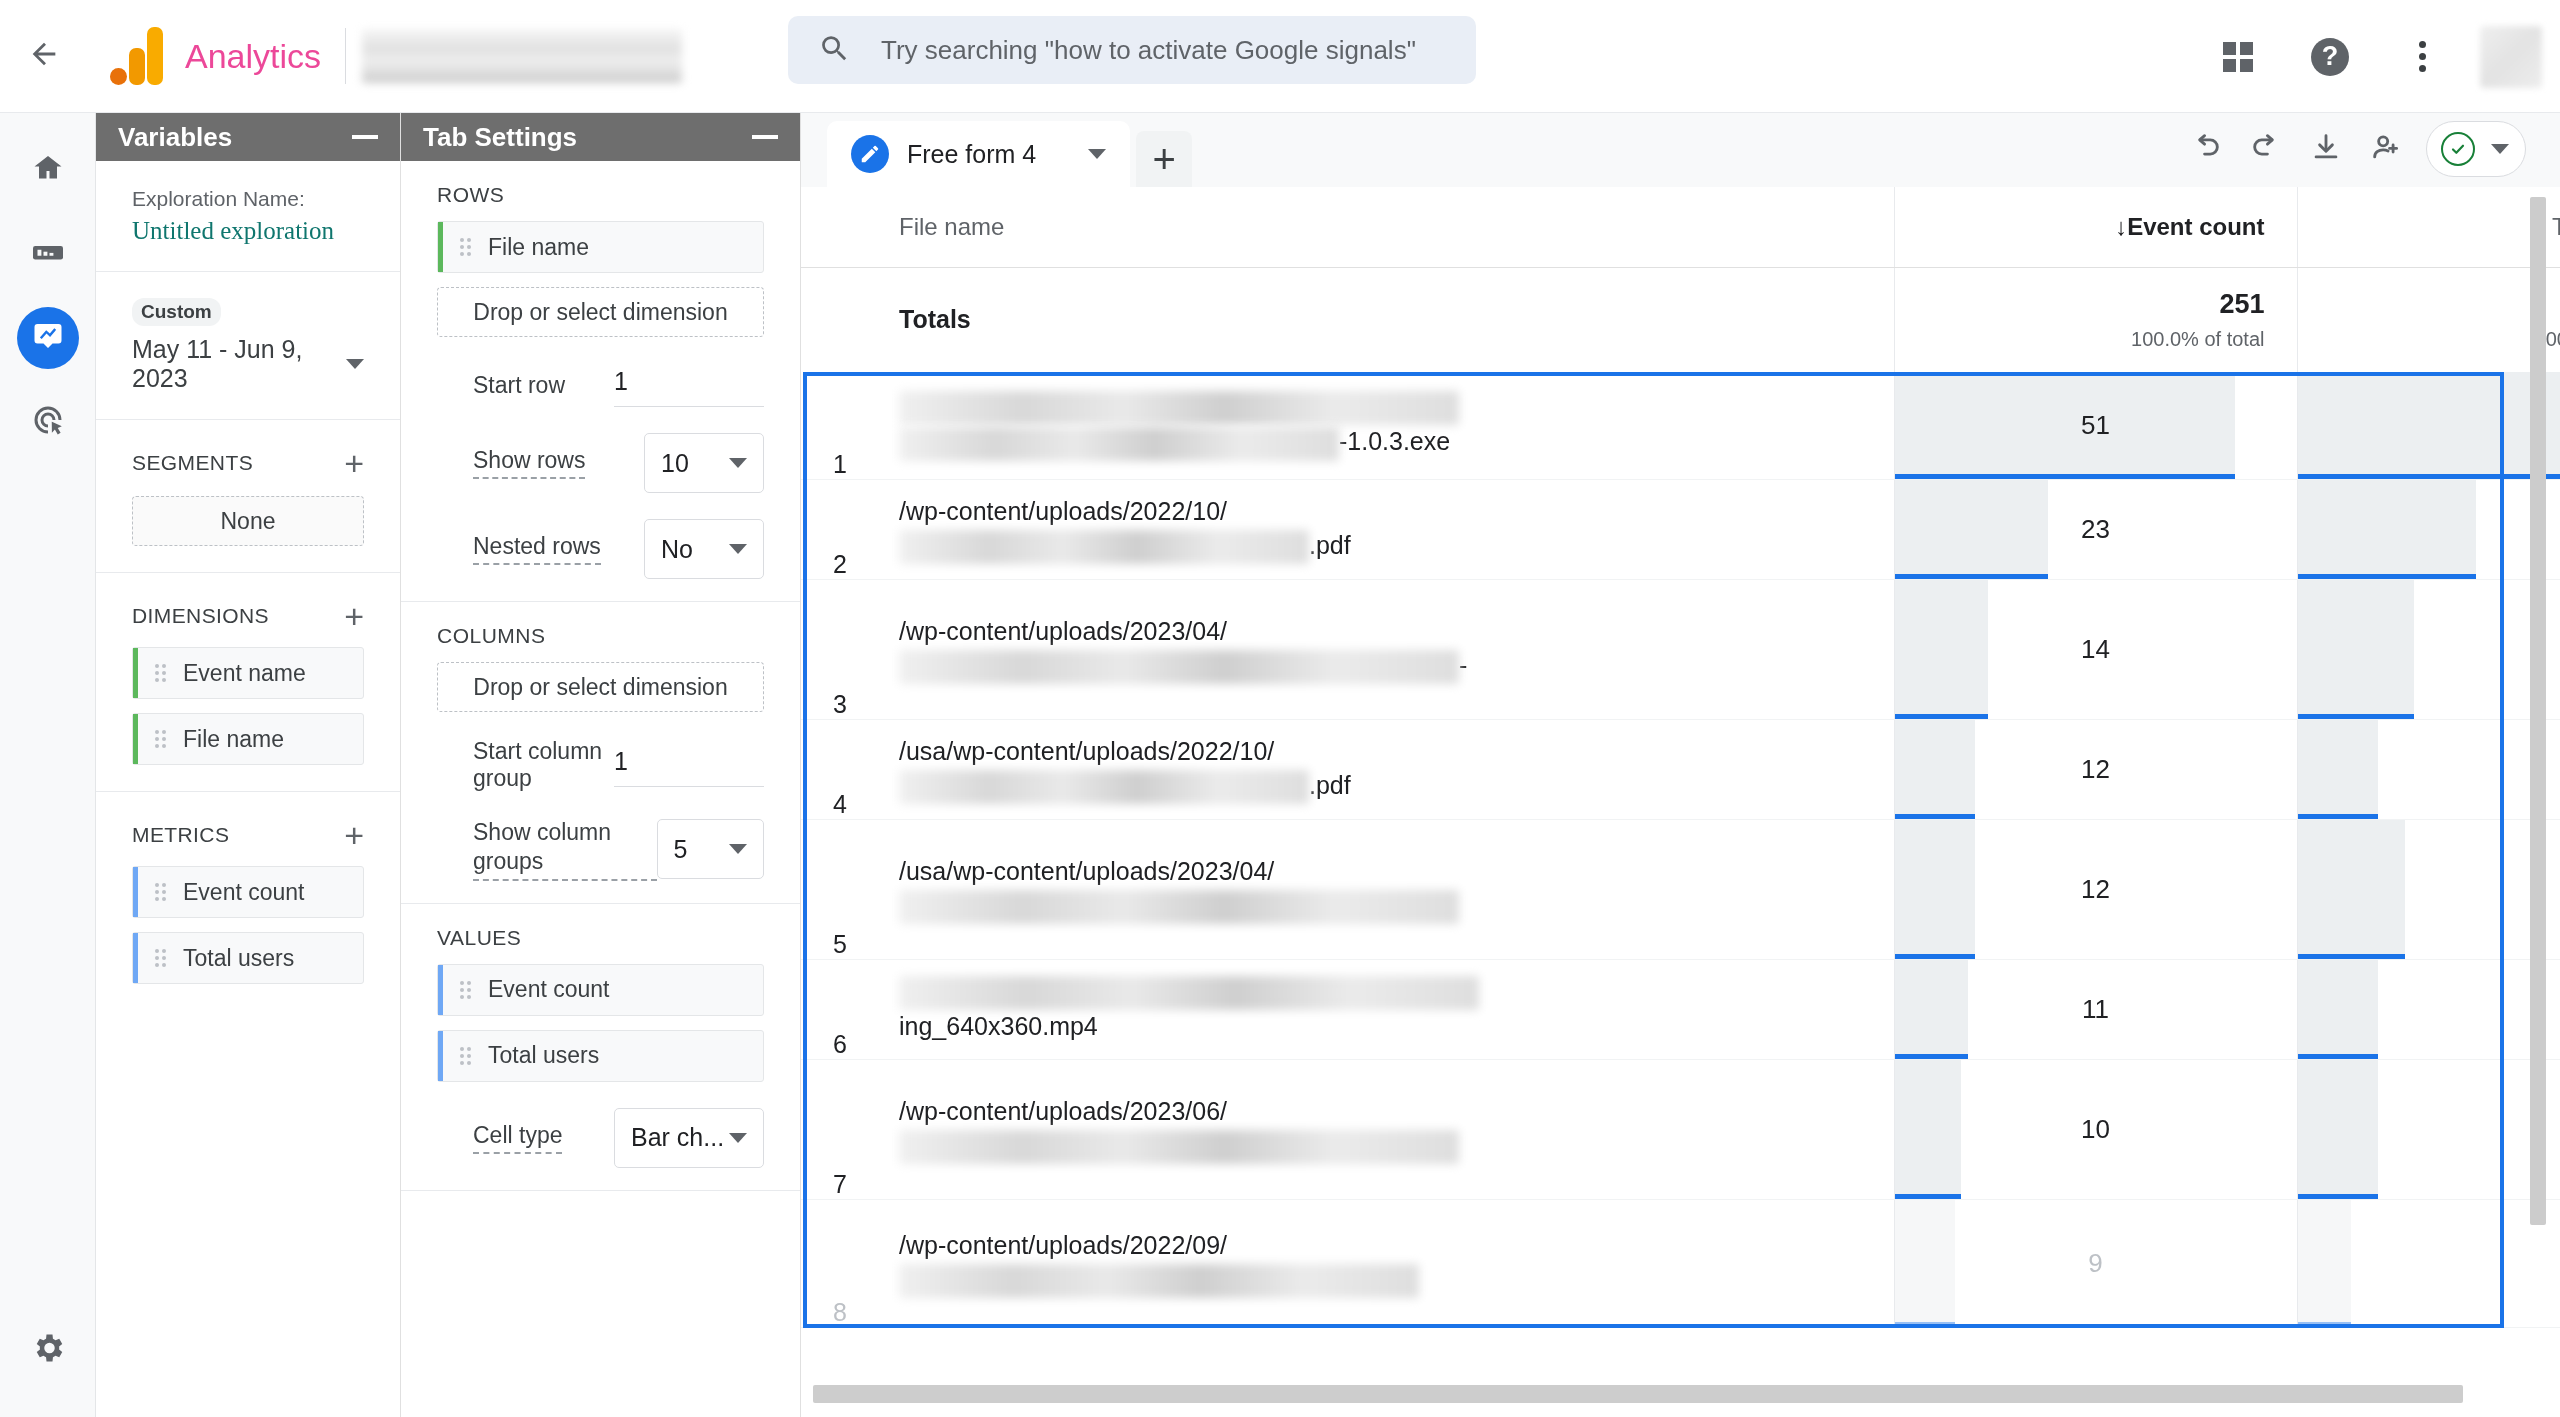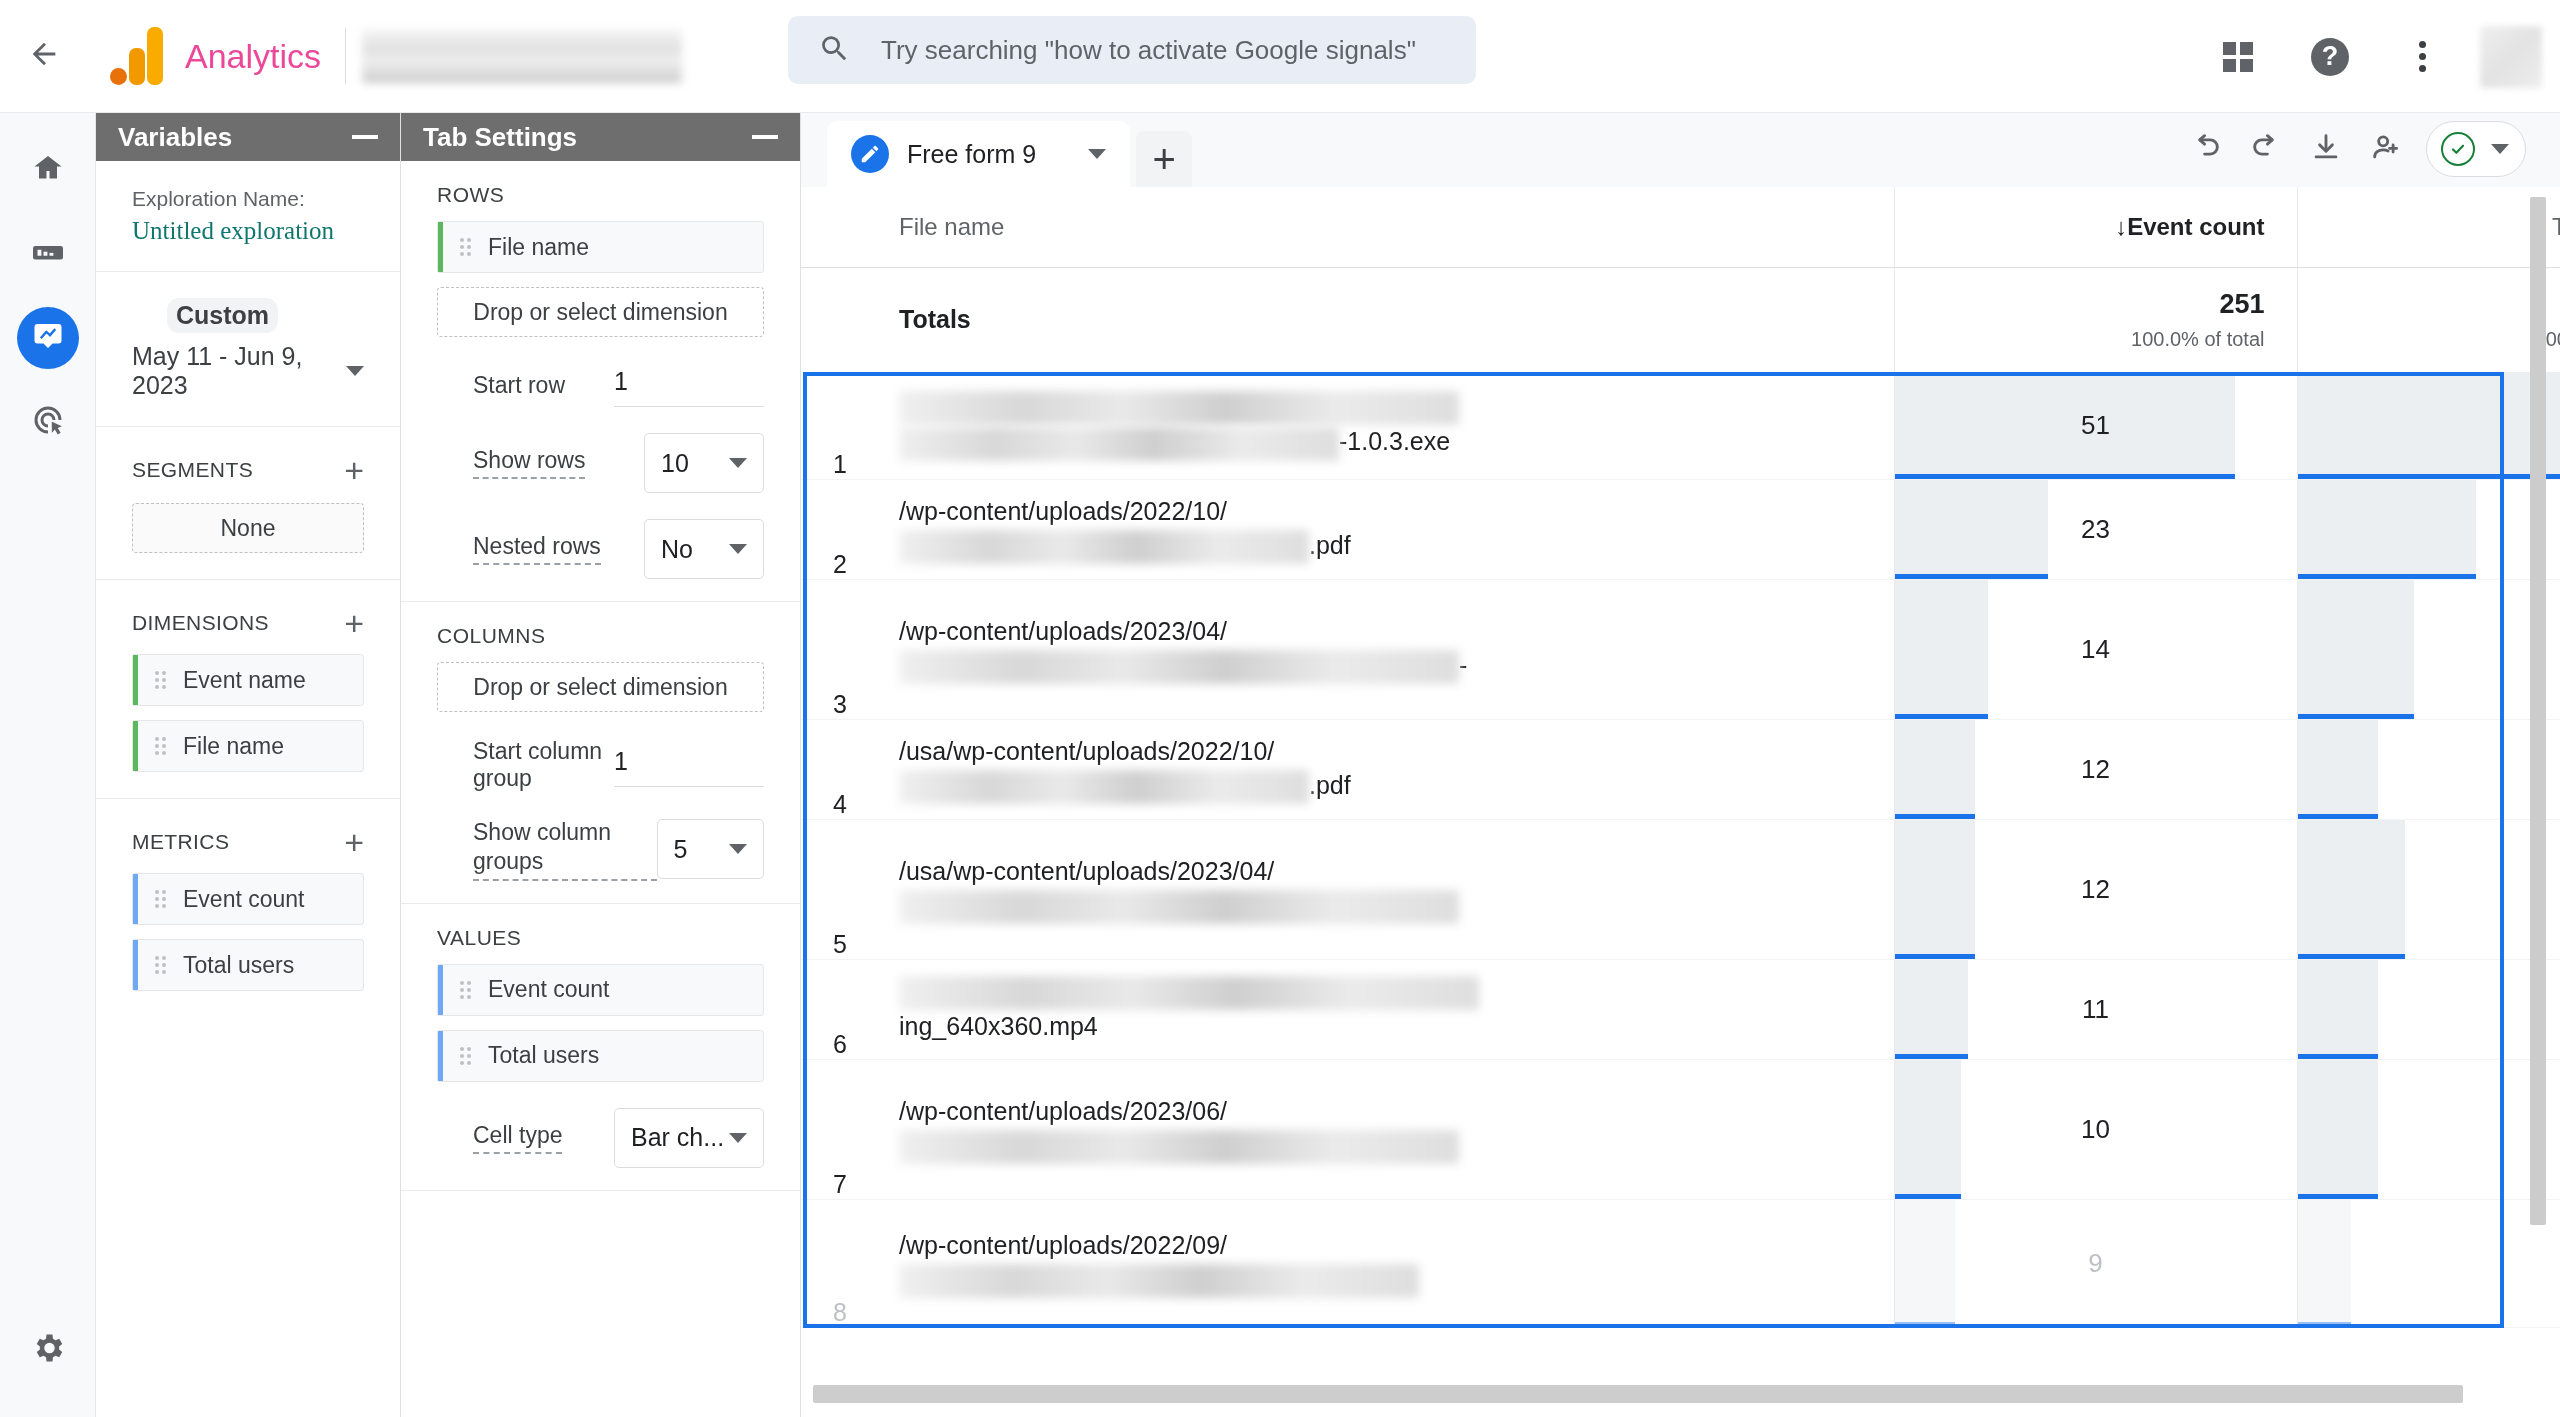--- a/index.html
+++ b/index.html
@@ -82,21 +82,21 @@
   .varpanel { position: absolute; left: 96px; top: 113px; width: 305px; height: 1304px;
     background: #fff; border-right: 1px solid #e0e0e0; }
   .tabpanel { position: absolute; left: 401px; top: 113px; width: 400px; height: 1304px;
     background: #fff; border-right: 1px solid #e0e0e0; overflow: hidden; }
 
   .sect { padding: 26px 36px; border-bottom: 1px solid #e8eaed; }
   .sect.nb { border-bottom: none; }
   .lbl-sm { font-size: 21px; color: #5f6368; }
   .expl-name { font-size: 25px; color: #0f766e; margin-top: 6px; font-family: Liberation Serif, serif; }
   .chip-custom { display: inline-block; background: #f1f3f4; border-radius: 12px;
-    font-size: 25px; font-weight: 700; color: #3c4043; padding: 3px 9px; margin-left: 35px; }
+    font-size: 19px; font-weight: 700; color: #3c4043; padding: 3px 9px; }
   .daterow { display: flex; align-items: center; justify-content: space-between; margin-top: 9px; }
   .datetxt { font-size: 25px; color: #3c4043; }
   .caret { width: 0; height: 0; border-left: 9px solid transparent; border-right: 9px solid transparent;
     border-top: 10px solid #5f6368; }
   .sec-hdr { display: flex; align-items: center; justify-content: space-between; }
   .sec-hdr .t { font-size: 21px; color: #3c4043; letter-spacing: .4px; }
   .plus { font-size: 34px; color: #5f6368; line-height: 1; cursor: pointer; font-weight: 300; }
   .none-box { margin-top: 16px; border: 1px dashed #bdc1c6; background: #fafafa; border-radius: 4px;
     height: 50px; display: flex; align-items: center; justify-content: center;
     font-size: 23px; color: #3c4043; cursor: pointer; }
@@ -466,21 +466,21 @@
 </div>
 
 <div class="canvas">
   <div class="tabrow">
     <div class="tab">
       <span class="pencil">
         <svg viewBox="0 0 24 24">
             <path d="M3 17.2V21h3.8L17.8 10 14 6.2 3 17.2zM20.7 7.1a1 1 0 0 0 0-1.4l-2.4-2.4a1 1 0 0 0-1.4 0l-1.8 1.8L18.9 8.9l1.8-1.8z"></path>
           </svg>
       </span>
-      <span class="tabname">Free form 9</span>
+      <span class="tabname">Free form 4</span>
       <span class="caret"></span>
     </div>
     <div class="addtab">+</div>
 
     <div class="tools">
       <div class="tool">
         <span>
           <svg viewBox="0 0 24 24">
               <path d="M8 7H15a5 5 0 0 1 0 10h-4" stroke-linecap="round"></path>
               <path d="M11 4L7.5 7 11 10" stroke-linecap="round" stroke-linejoin="round"></path>

